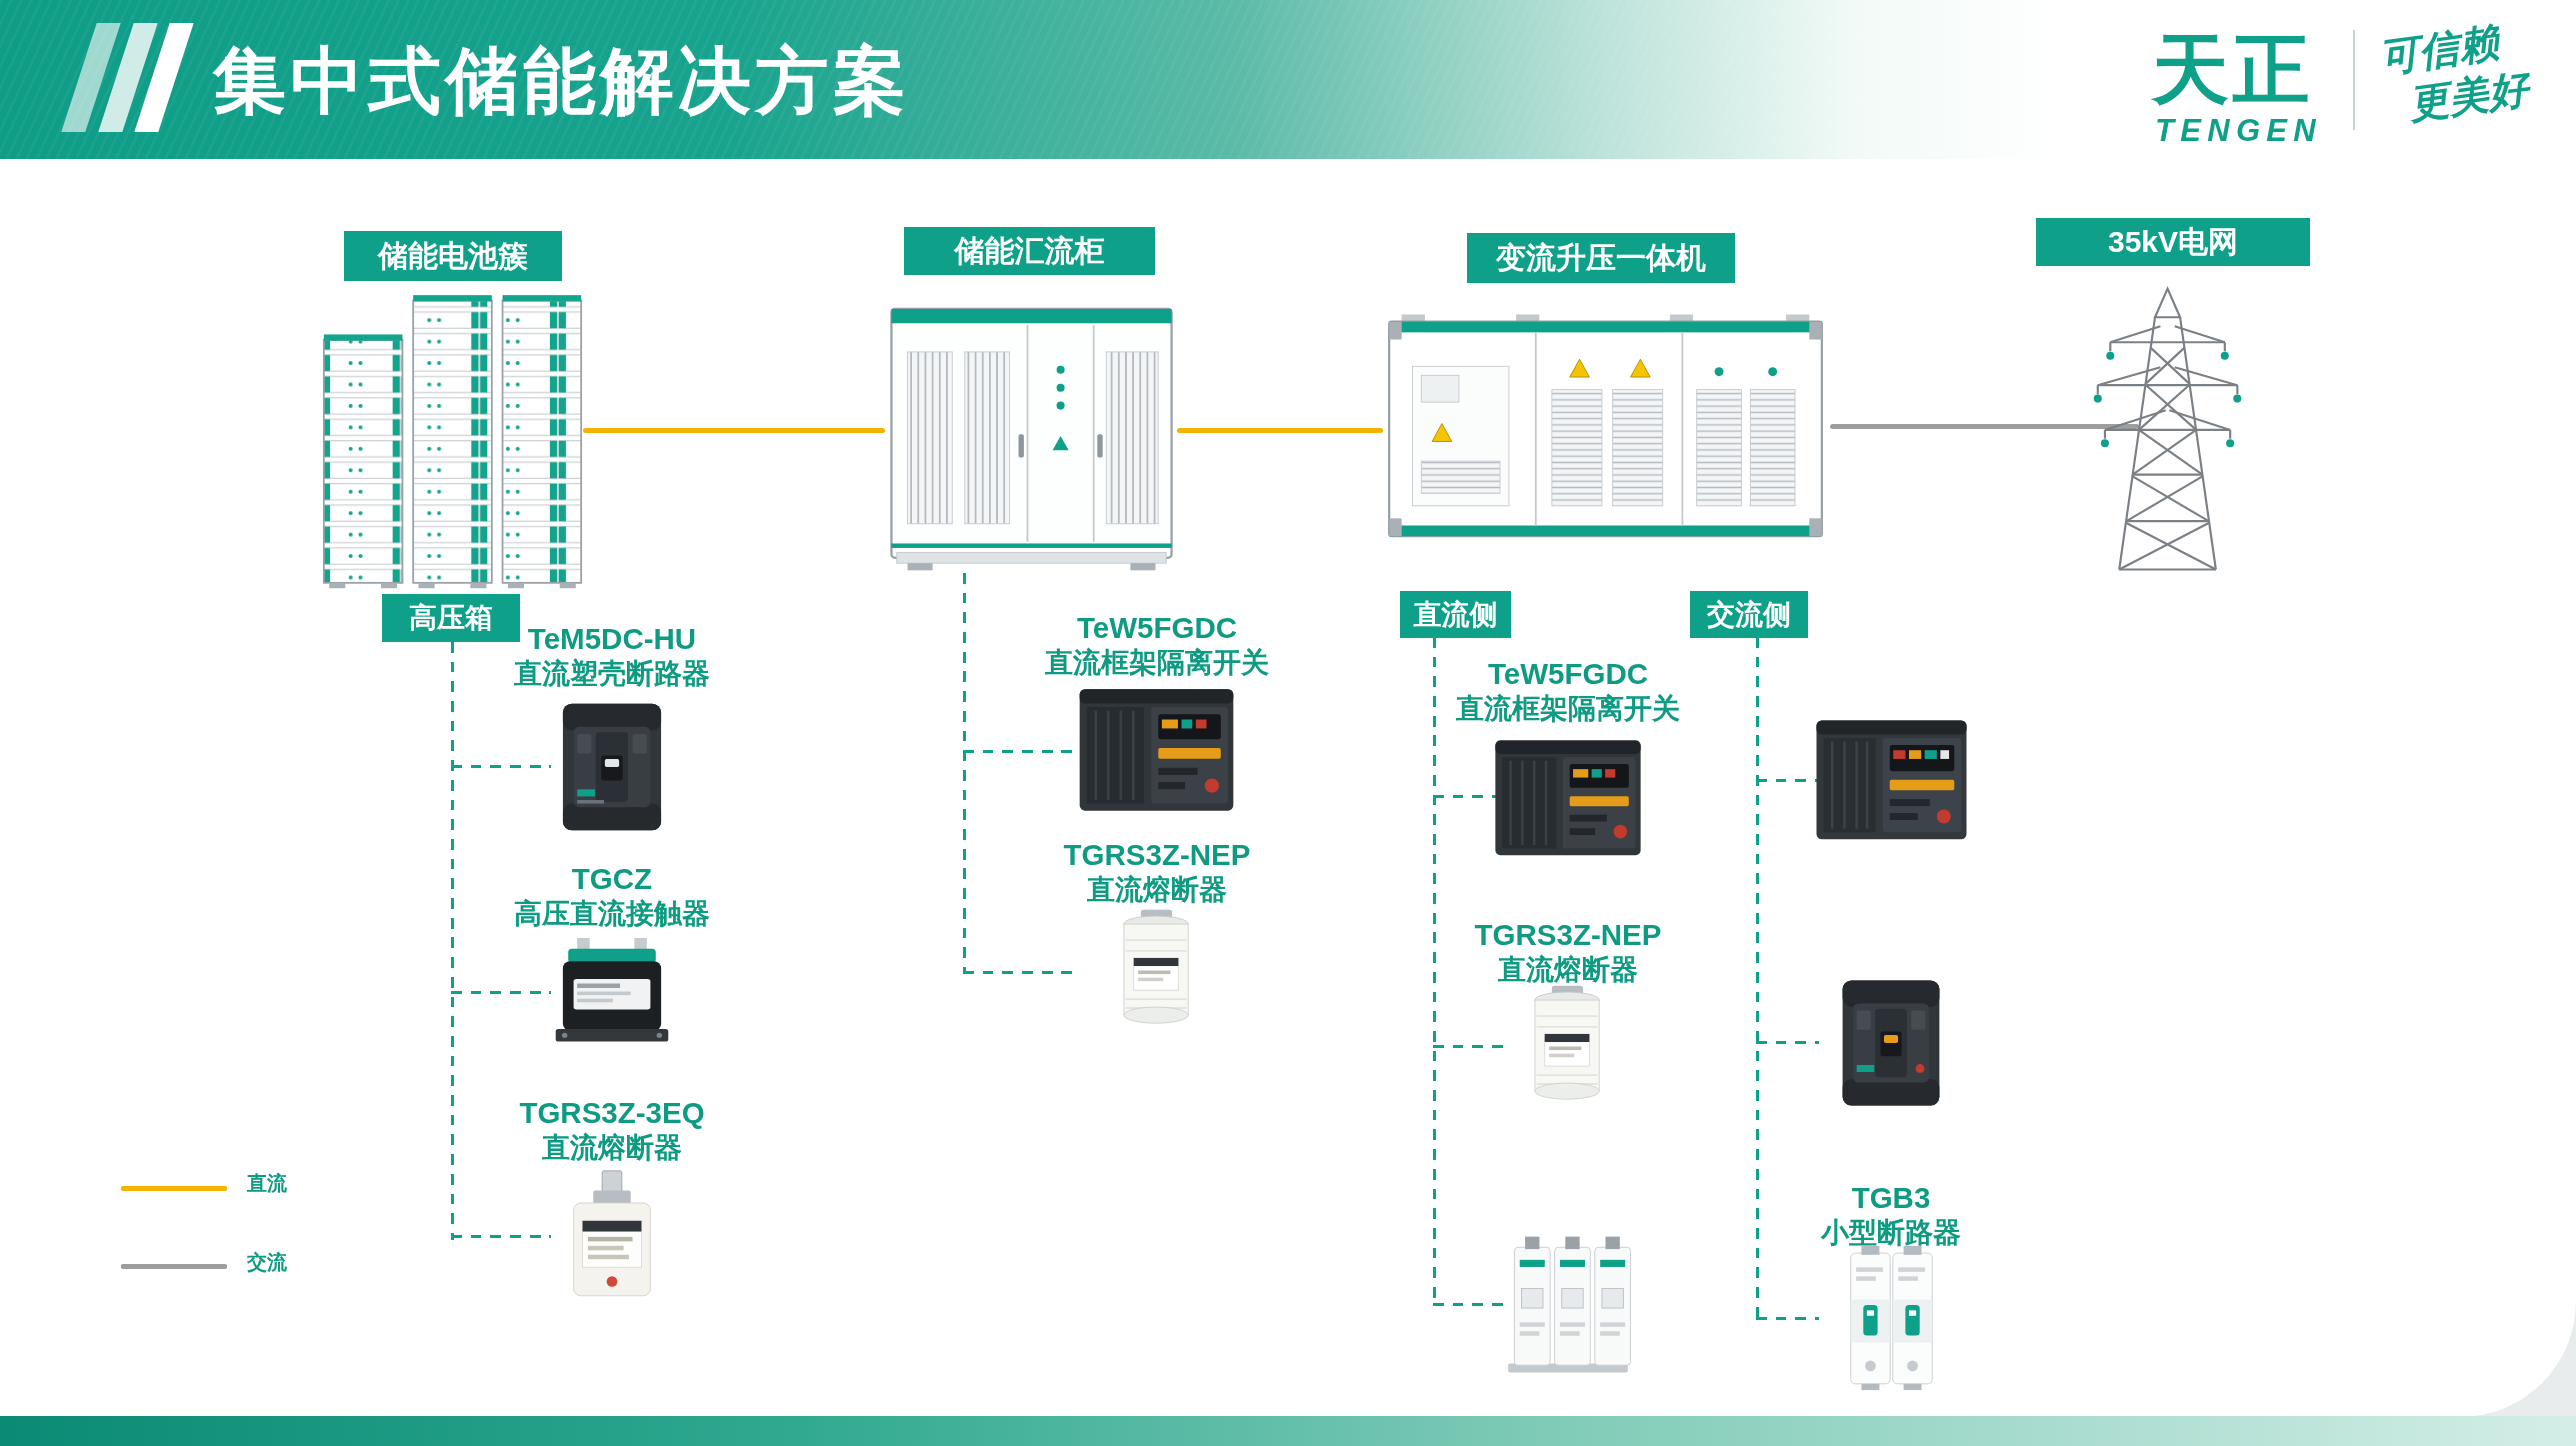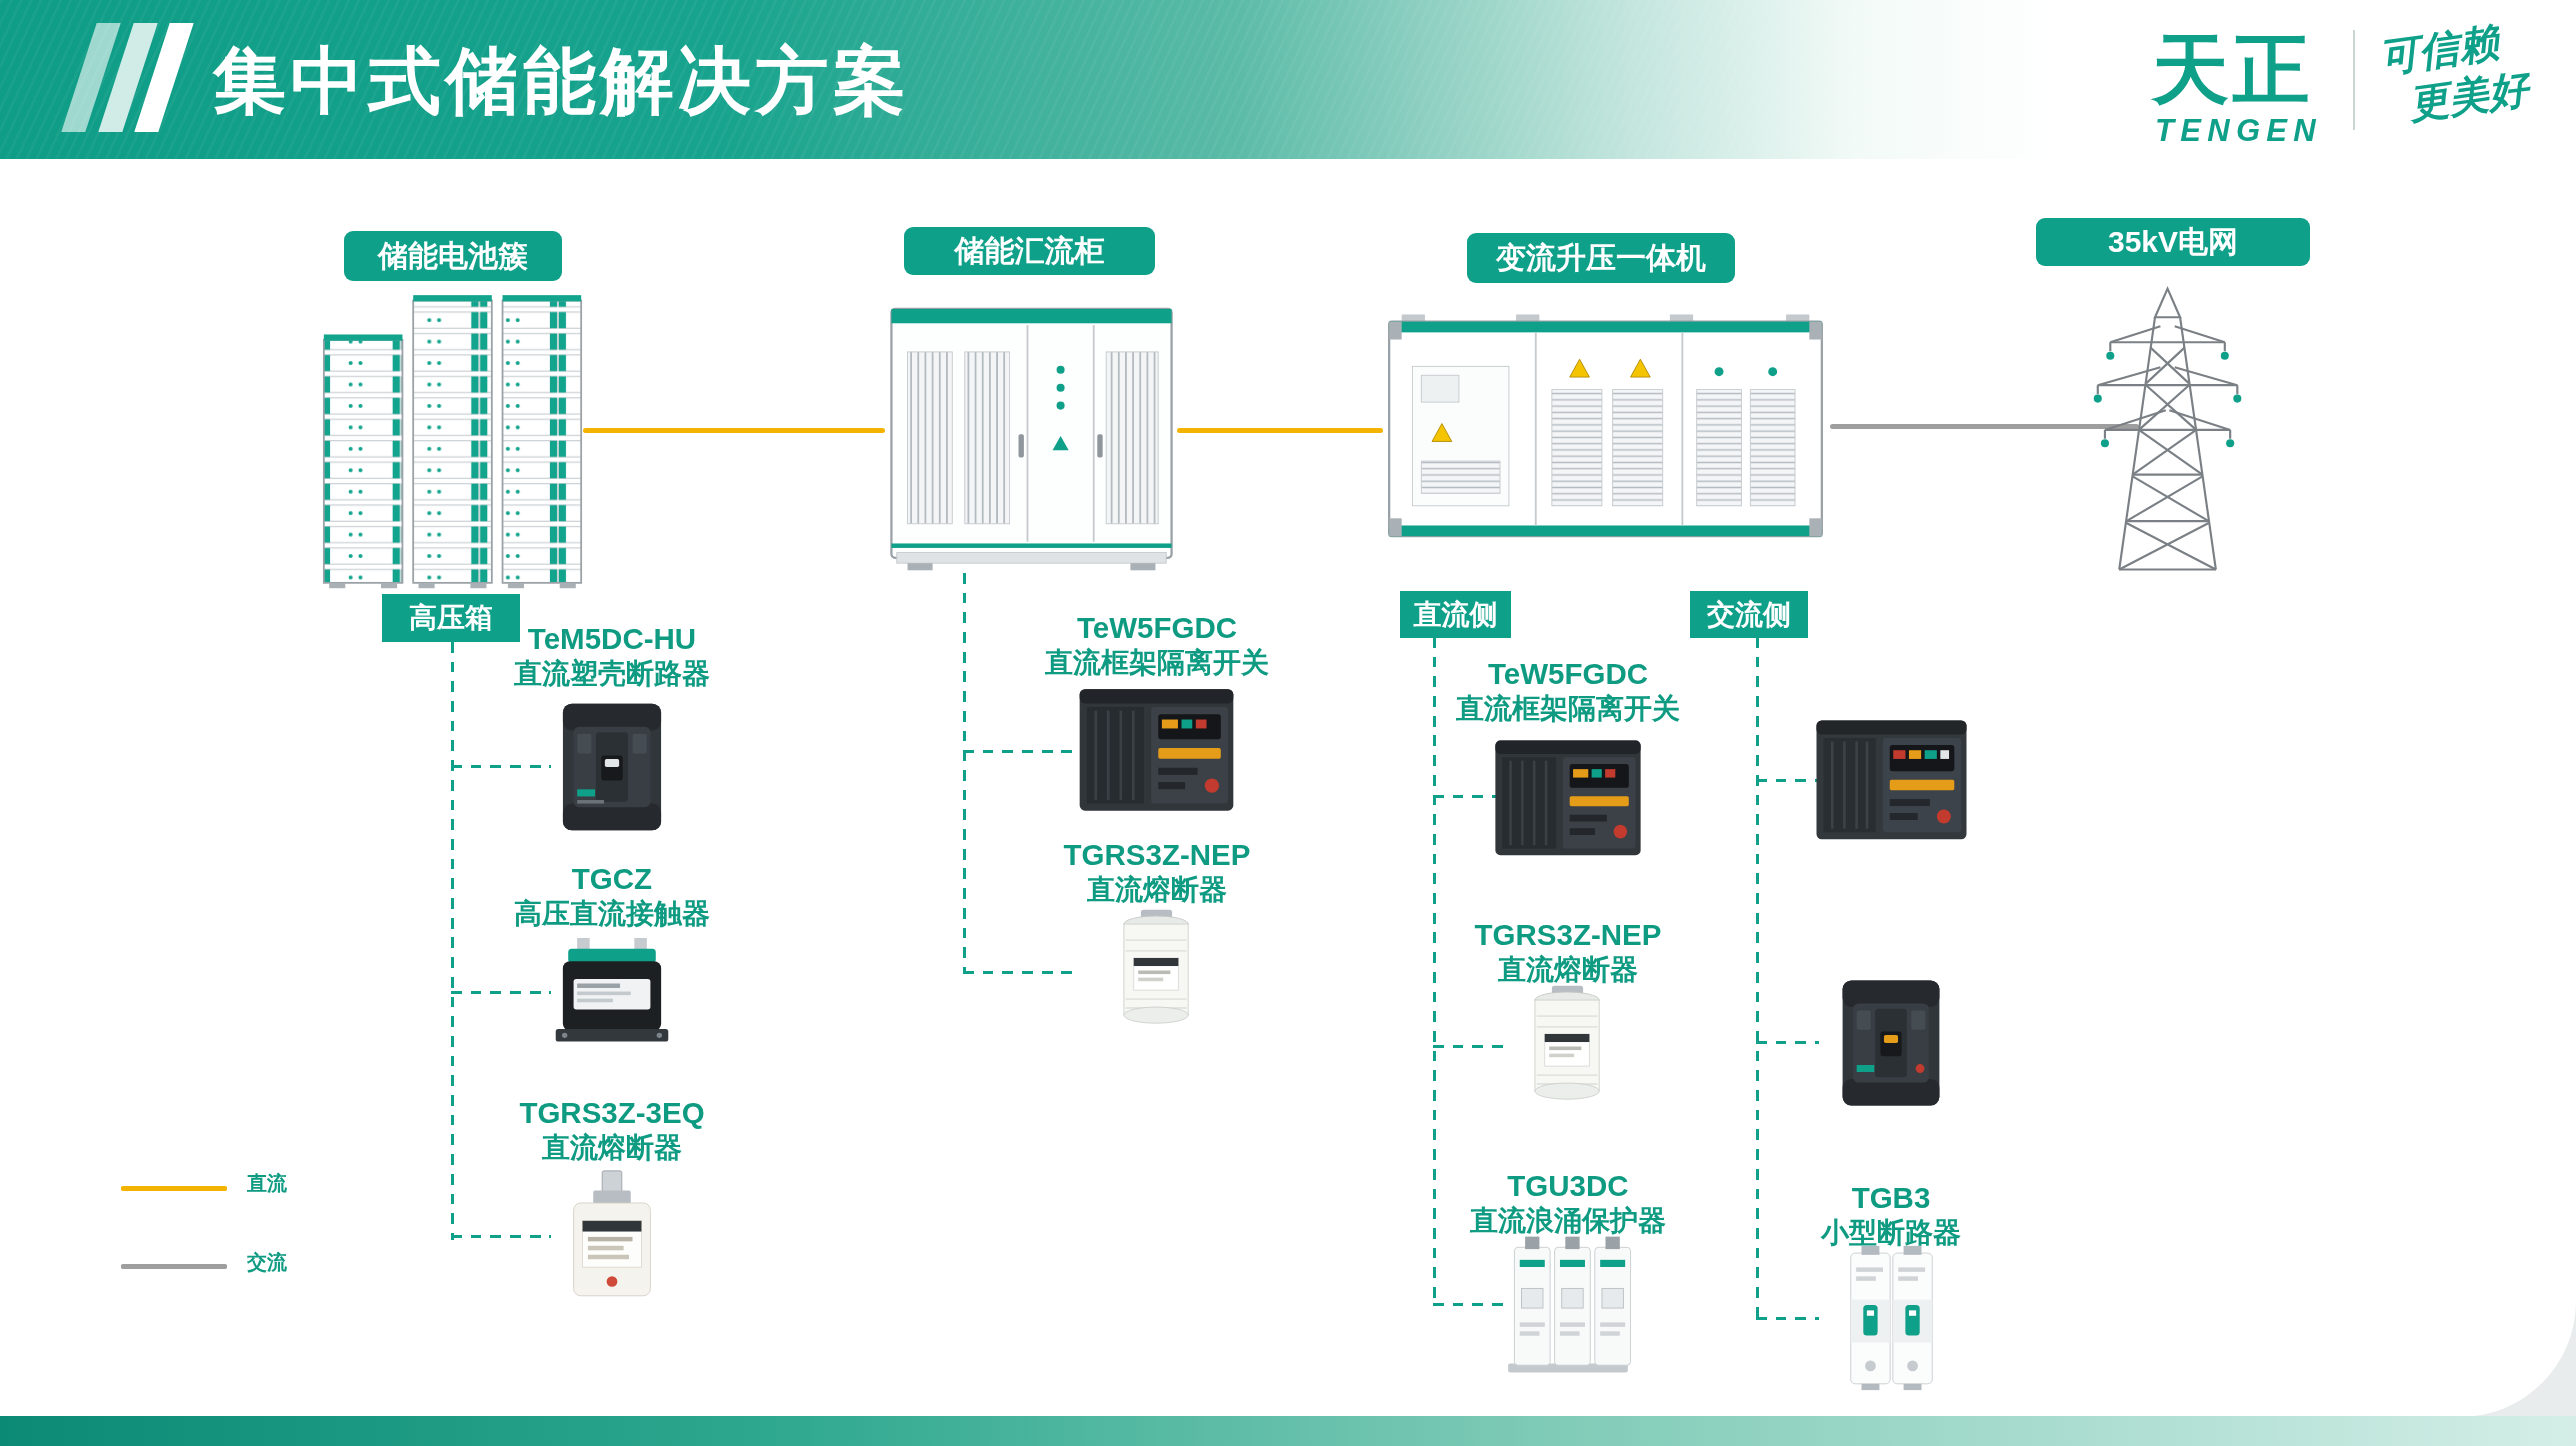--- a/index.html
+++ b/index.html
@@ -20,21 +20,21 @@
     letter-spacing:4.5px;line-height:86px;z-index:2;}
   .brand-cn{position:absolute;left:2152px;top:29px;font-size:77px;font-weight:800;color:#0FA08A;line-height:81px;letter-spacing:3.6px;z-index:2;}
   .brand-en{position:absolute;left:2155px;top:113px;font-size:31px;font-weight:700;color:#0FA08A;letter-spacing:6.3px;z-index:2;font-style:italic;}
   .brand-divider{position:absolute;left:2353px;top:30px;width:1.8px;height:100px;background:#c9d6d2;z-index:2;}
   .slogan{position:absolute;left:2382px;top:23px;color:#0FA08A;font-style:italic;font-weight:600;
     font-size:40px;line-height:50px;transform:rotate(-8deg);z-index:2;}
   .slogan .l2{display:block;margin-left:23px;}
 
   
   .node-label{background:#0FA08A;color:#fff;font-weight:700;display:flex;align-items:center;justify-content:center;
-    font-size:30px;border-radius:9px;}
+    font-size:30px;border-radius:0;}
   .tag-label{background:#0FA08A;color:#fff;font-weight:700;display:flex;align-items:center;justify-content:center;
     font-size:28px;border-radius:0;}
 
   
   .conn{position:absolute;height:5.4px;border-radius:2.7px;}
   .vdash{position:absolute;width:2.7px;background:repeating-linear-gradient(180deg,#0FA08A 0 10.7px,transparent 10.7px 19.7px);}
   .hdash{position:absolute;height:2.7px;background:repeating-linear-gradient(90deg,#0FA08A 0 10.7px,transparent 10.7px 19.7px);}
 
   
   .p-text{position:absolute;text-align:center;color:#0E9B82;}
@@ -375,24 +375,20 @@
           <line x1="23" y1="112" x2="91" y2="112"></line>
       </g>
       <rect x="32" y="56" width="50" height="36" fill="#ffffff" stroke="#d8dad4"></rect>
       <rect x="32" y="56" width="50" height="9" fill="#31363b"></rect>
       <rect x="37" y="70" width="36" height="4" fill="#b9bbb4"></rect>
       <rect x="37" y="78" width="28" height="4" fill="#cfd1ca"></rect>
       <ellipse cx="57" cy="120" rx="36" ry="9" fill="#eceeeb" stroke="#ccd0cb"></ellipse>
     </svg>
   </div>
 
-  <div class="p-text" style="left:1416px;top:1168px;width:304px;">
-    <div class="p-model">TGU3DC</div>
-    <div class="p-desc">直流浪涌保护器</div>
-  </div>
   <div class="p-img" style="left:1501px;top:1233px;">
     <svg width="134" height="143" viewBox="0 0 150 160">
       <rect x="8" y="146" width="134" height="10" rx="2" fill="#c3c9cd"></rect>
       <g>
         <rect x="15" y="16" width="40" height="132" rx="4" fill="#f8f9f9" stroke="#c6cbcf"></rect>
         <rect x="27" y="4" width="16" height="14" fill="#9aa1a7"></rect>
         <rect x="21" y="30" width="28" height="8" fill="#0FA08A"></rect>
         <rect x="23" y="62" width="24" height="22" fill="#e7eaec" stroke="#b9bfc3"></rect>
         <rect x="21" y="100" width="28" height="5" fill="#d0d4d7"></rect>
         <rect x="21" y="110" width="22" height="5" fill="#d0d4d7"></rect>

